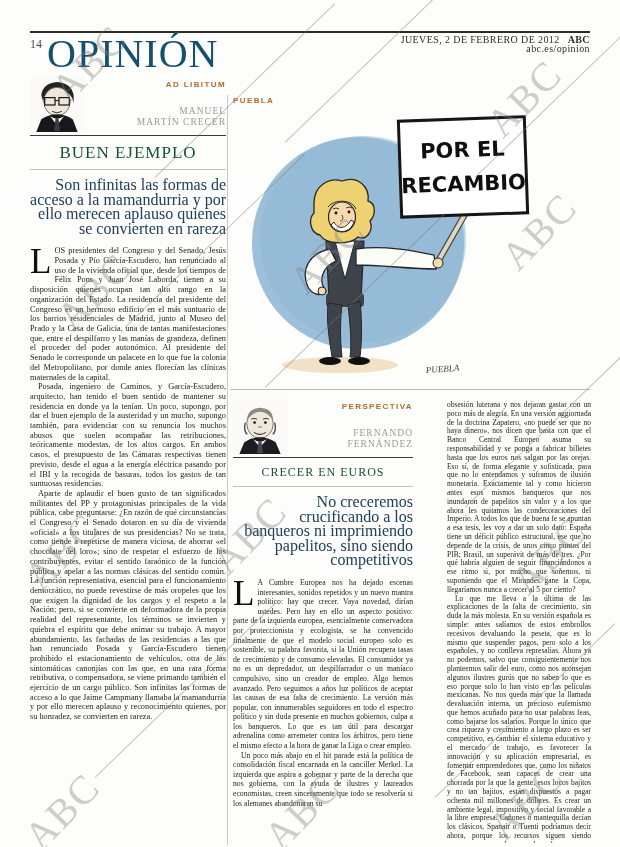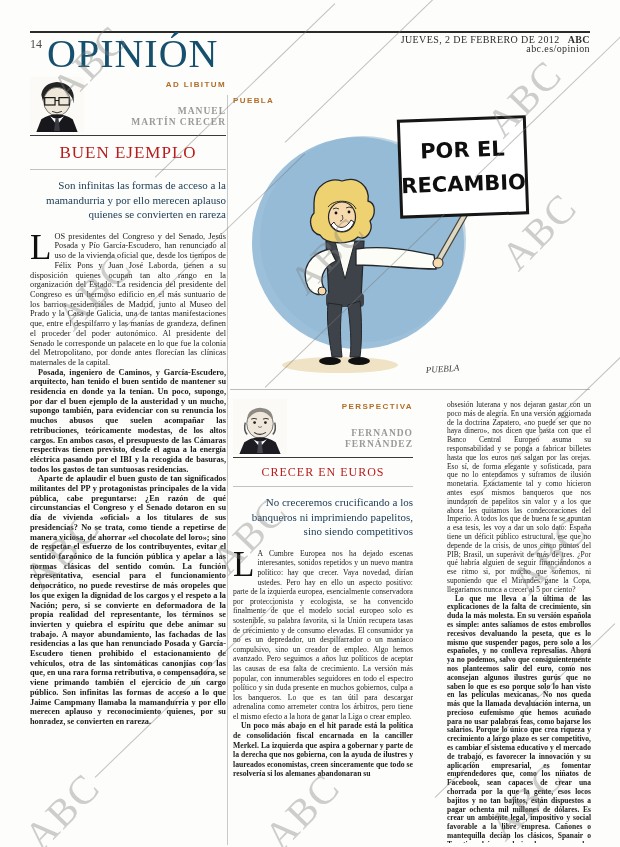--- a/index.html
+++ b/index.html
@@ -24,30 +24,30 @@
   .col{position:absolute;overflow:hidden;}
   #col-left{left:30px;top:77px;width:196px;height:750px;}
   #col-mid{left:233px;top:399px;width:180px;height:446px;}
   #col-right{left:419px;top:401px;width:172px;height:442px;}
   
   .art-head{display:flex;align-items:flex-start;}
   .portrait{width:54px;height:55px;flex:0 0 auto;background:#fbfaf7;}
   .head-right{flex:1;text-align:right;}
   .kicker{font-family:"Liberation Sans",sans-serif;font-weight:bold;font-size:8px;
           letter-spacing:1.4px;color:var(--kicker-orange,#b26d28);margin-top:3px;}
-  .author{margin-top:17px;font-size:9.5px;letter-spacing:1px;color:#9a9a9a;line-height:11px;font-weight:bold;}
+  .author{margin-top:17px;font-size:9.5px;letter-spacing:1px;color:#9a9a9a;line-height:11px;}
   .rule-dark{border-top:1.5px solid #3a3a3a;margin-top:3px;}
   .rule-light{border-top:1px solid #c2c2c2;}
-  .headline{text-align:center;font-size:17px;letter-spacing:1px;color:#b91c1c;margin:7px 0 6px;}
-  .pullquote{text-align:right;font-size:11px;line-height:14.6px;color:var(--quote-blue,#20405a);
+  .headline{text-align:center;font-size:17px;letter-spacing:1px;color:#14532d;margin:7px 0 6px;}
+  .pullquote{text-align:right;font-size:16px;line-height:14.6px;color:var(--quote-blue,#20405a);
              margin:8px 0 10px;}
   
   .bodytext{font-size:8.3px;line-height:9.7px;text-align:justify;color:#1c1c1c;}
   .bodytext p{margin:0;}
-  .bodytext p.indent{text-indent:8px;font-weight:bold;}
+  .bodytext p.indent{text-indent:8px;}
   #col-mid .bodytext{font-size:7.7px;line-height:9.6px;}
   #col-right .bodytext{font-size:7.5px;line-height:8.8px;margin-left:28px;}
   .dropcap{float:left;font-size:35px;line-height:29px;padding:1px 3px 0 0;color:#101010;}
   
   #cartoon-kicker{position:absolute;left:233px;top:96px;font-family:"Liberation Sans",sans-serif;
                   font-weight:bold;font-size:8px;letter-spacing:1.4px;color:var(--kicker-orange,#b26d28);}
   #cartoon-svg{position:absolute;left:230px;top:103px;}
 </style>
 </head>
 <body>

